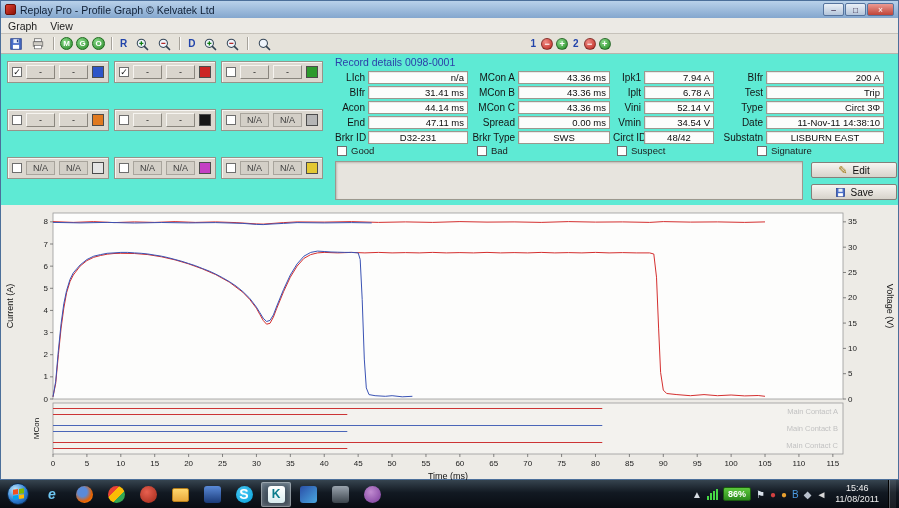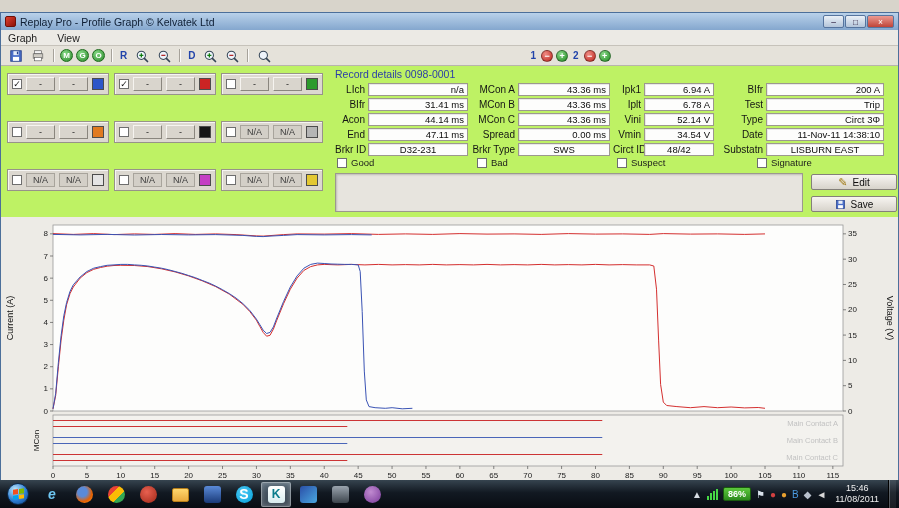--- a/index.html
+++ b/index.html
@@ -1,25 +1,25 @@
 <!DOCTYPE html>
 <html><head>
 <meta charset="utf-8">
 <style>
 *{box-sizing:border-box;margin:0;padding:0}
 body{font-family:"Liberation Sans","DejaVu Sans",sans-serif;background:#222}
 .screen{width:899px;height:508px;position:relative;background:#d8d4cb;overflow:hidden}
-.app-window{position:absolute;left:0;top:12px;width:899px;height:480px;background:#bef264;border:1px solid #4c6f9a;display:flex;flex-direction:column}
+.app-window{position:absolute;left:0;top:0;width:899px;height:480px;background:#5eead4;border:1px solid #4c6f9a;display:flex;flex-direction:column}
 .titlebar{height:17px;background:linear-gradient(#b9d1ea,#84a7ce);display:flex;align-items:center;padding:0 4px;gap:4px;flex:0 0 17px}
 .app-ico{width:11px;height:11px;background:linear-gradient(135deg,#e04030,#8c1208);border-radius:2px;border:1px solid #6e1008}
 .titlebar .title{font-size:10.5px;color:#0e1e34;flex:1;white-space:nowrap}
 .win-controls{display:flex;gap:1px}
 .wc{width:21px;height:13px;font-size:8.5px;line-height:8px;display:flex;align-items:center;justify-content:center;border:1px solid #56749e;border-radius:2px;background:linear-gradient(#eaf0f7,#b4c5da);color:#213;padding:0;font-family:inherit}
 .wc.close{background:linear-gradient(#ec9a92,#bf4438);color:#fff;width:27px}
-.menubar{height:16px;background:#eceae5;border-bottom:1px solid #c6c2ba;display:flex;align-items:center;padding:0 7px;gap:20px;font-size:10.5px;color:#1c1c1c;flex:0 0 16px}
+.menubar{height:16px;background:#eceae5;border-bottom:1px solid #c6c2ba;display:flex;align-items:center;padding:0 7px;gap:13px;font-size:10.5px;color:#1c1c1c;flex:0 0 16px}
 .menu-item{cursor:default}
 .toolbar{height:20px;background:#e5e2da;border-bottom:1px solid #b8b4ac;display:flex;align-items:center;padding:0 5px;gap:3px;flex:0 0 20px}
 .tbtn{width:19px;height:17px;border:none;background:transparent;display:flex;align-items:center;justify-content:center;padding:0}
 .tsep{width:1px;height:13px;background:#a6a29a;box-shadow:1px 0 0 #fbfaf8;margin:0 3px}
 .tlabel{font-size:10px;font-weight:bold;color:#2244aa;margin:0 2px}
 .green-dot{width:13px;height:13px;border-radius:50%;background:radial-gradient(circle at 35% 30%,#84d884,#2c8a2c);color:#fff;font-size:8px;font-weight:bold;display:flex;align-items:center;justify-content:center;border:1px solid #1d6b1d;padding:0}
 .cursor-cluster{display:flex;align-items:center;gap:3px;margin-left:252px}
 .circle-btn{width:12px;height:12px;border-radius:50%;color:#fff;font-size:9px;display:flex;align-items:center;justify-content:center;border:1px solid rgba(0,0,0,.35);padding:0;font-weight:bold}
 .circle-btn.red{background:radial-gradient(circle at 35% 30%,#f08a82,#bc251d)}
 .circle-btn.green{background:radial-gradient(circle at 35% 30%,#8ad88a,#1f8a1f)}
@@ -222,21 +222,21 @@
       </div>
 
       <div class="details-panel">
         <div class="record-header">Record details 0098-0001</div>
         <div class="fields-grid" id="fields-grid">
             <div class="f-label">LIch</div>
             <div class="f-value">n/a</div>
             <div class="f-label">MCon A</div>
             <div class="f-value">43.36 ms</div>
             <div class="f-label">Ipk1</div>
-            <div class="f-value">6.94 A</div>
+            <div class="f-value">7.94 A</div>
             <div class="f-label">BIfr</div>
             <div class="f-value">200 A</div>
             <div class="f-label">BIfr</div>
             <div class="f-value">31.41 ms</div>
             <div class="f-label">MCon B</div>
             <div class="f-value">43.36 ms</div>
             <div class="f-label">Iplt</div>
             <div class="f-value">6.78 A</div>
             <div class="f-label">Test</div>
             <div class="f-value">Trip</div>

